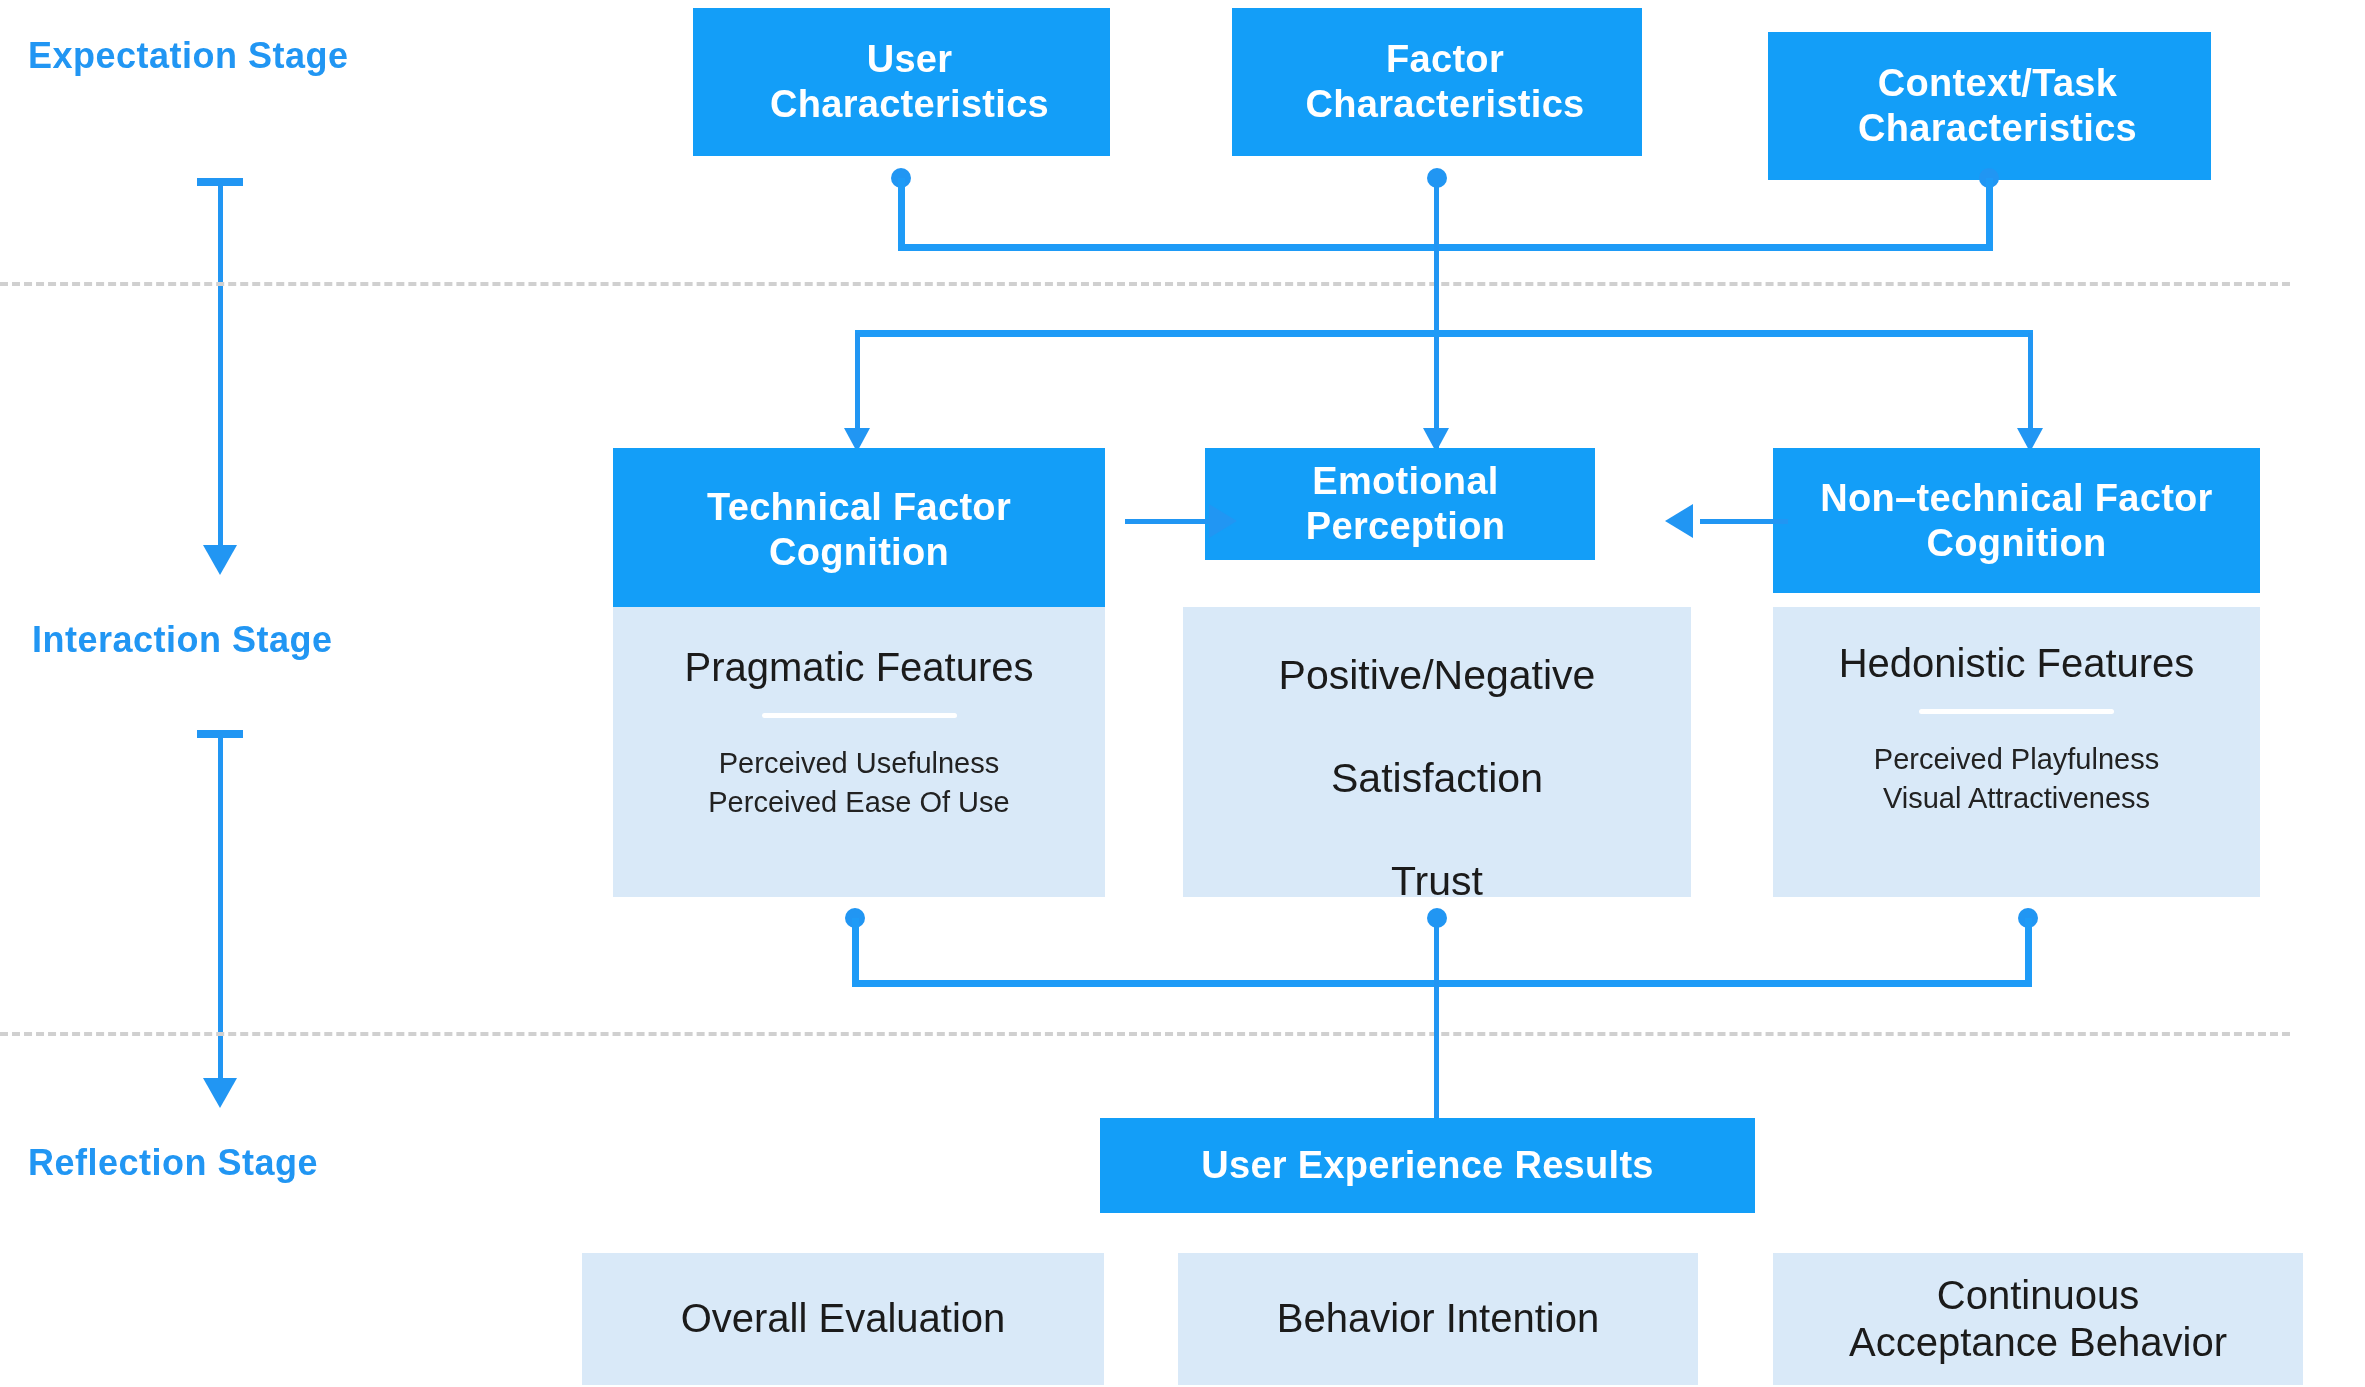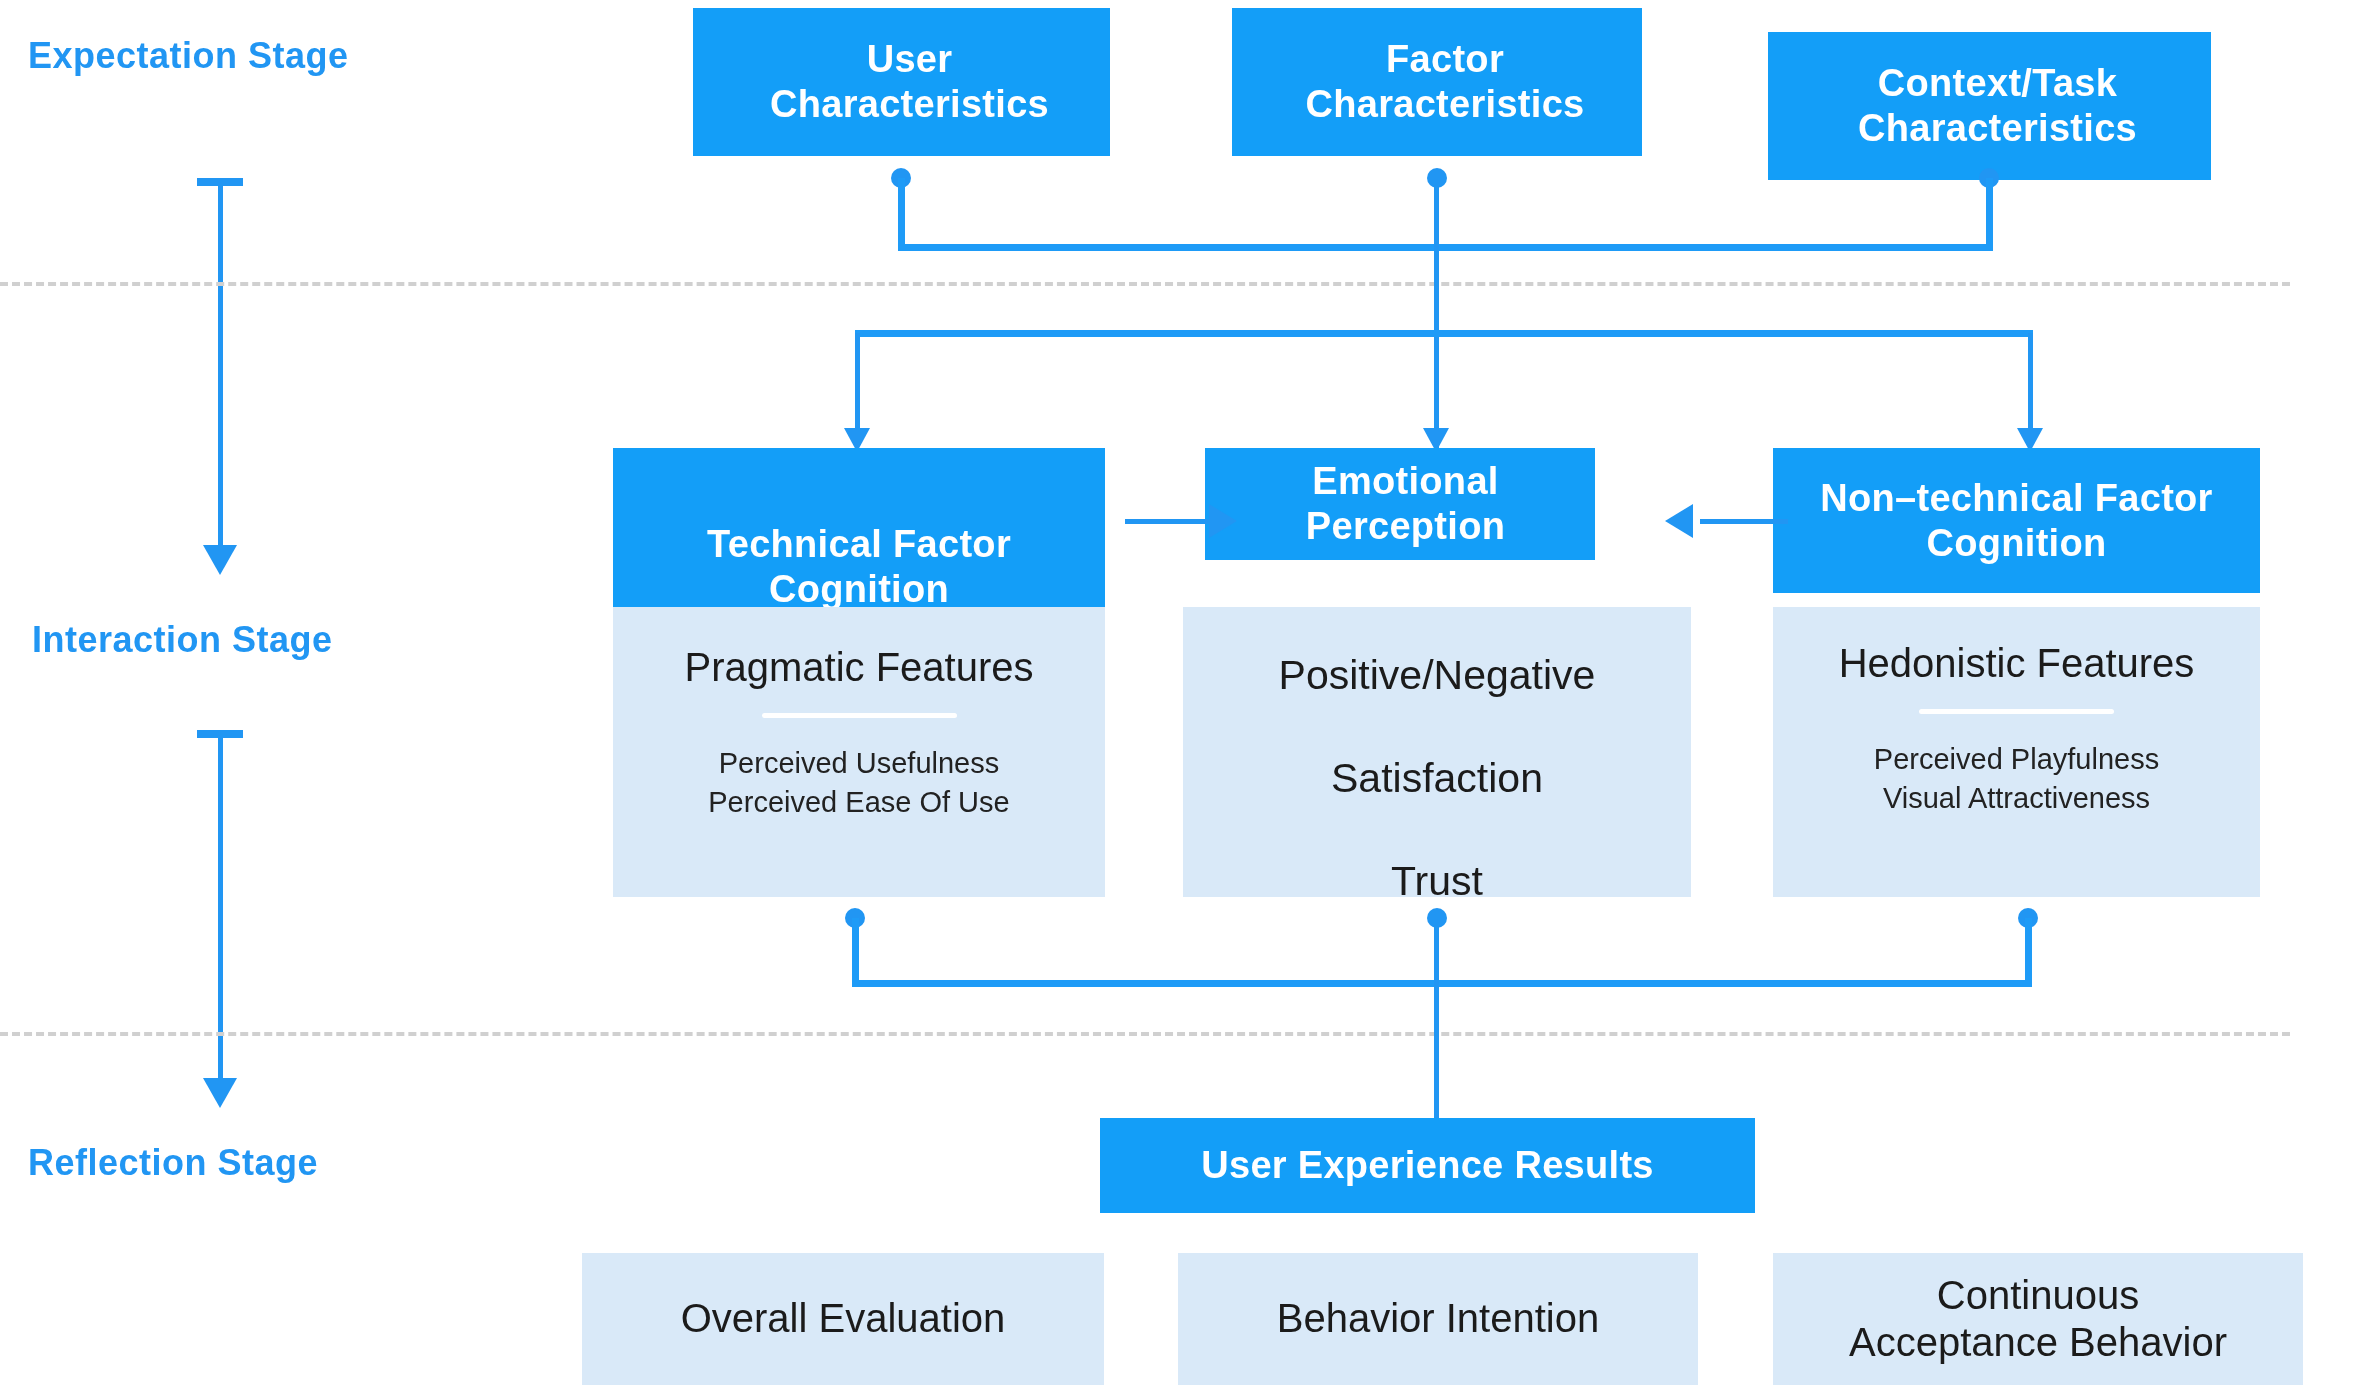--- a/index.html
+++ b/index.html
@@ -179,21 +179,21 @@
   <div class="abs v-line" style="left:1434px; top:178px; height:280px;"></div>
 
   <div class="abs h-line-thick" style="left:855px; top:330px; width:1178px;"></div>
   <div class="abs v-line" style="left:855px; top:333px; height:100px;"></div>
   <div class="abs v-line" style="left:2028px; top:333px; height:100px;"></div>
 
   <div class="abs arrow-down-sm" style="left:844px; top:428px;"></div>
   <div class="abs arrow-down-sm" style="left:1423px; top:428px;"></div>
   <div class="abs arrow-down-sm" style="left:2017px; top:428px;"></div>
 
-  <div class="abs blue-box mid" style="left:613px; top:448px; width:492px; height:164px;align-items:flex-end;">
+  <div class="abs blue-box mid" style="left:613px; top:448px; width:492px; height:164px;">
     <span style="white-space:pre-line;">Technical Factor
 Cognition</span>
   </div>
   <div class="abs blue-box mid" style="left:1205px; top:448px; width:390px; height:112px;padding-left:11px;">
     <span style="white-space:pre-line;">Emotional
 Perception</span>
   </div>
   <div class="abs blue-box mid" style="left:1773px; top:448px; width:487px; height:145px;">
     <span style="white-space:pre-line;">Non–technical Factor
 Cognition</span>

